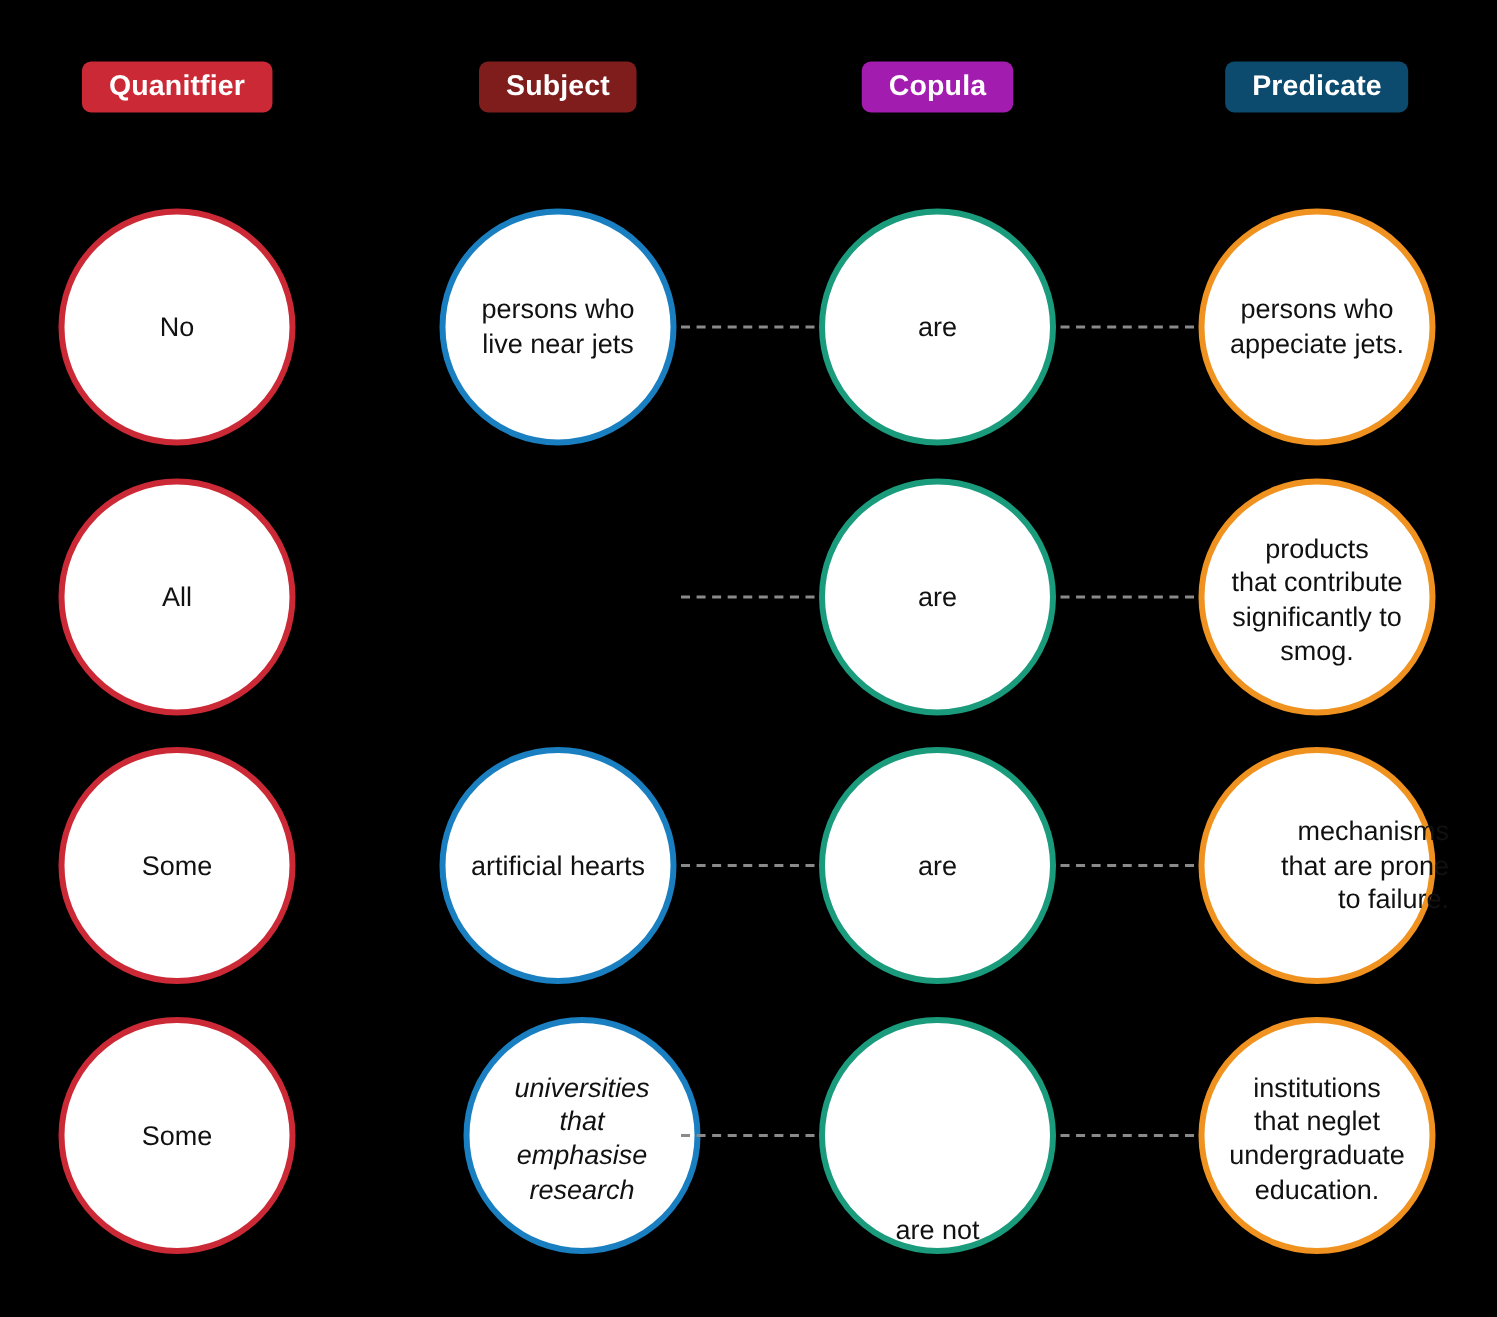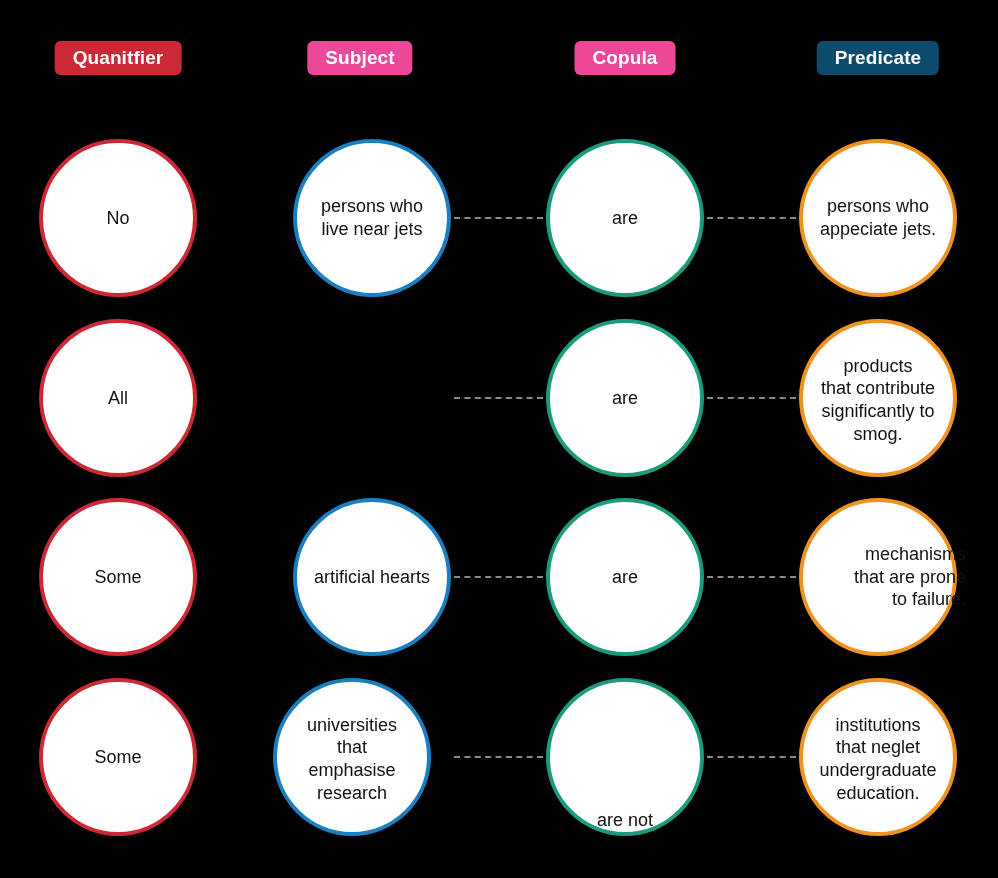--- a/index.html
+++ b/index.html
@@ -94,22 +94,22 @@
     transform: translateY(-50%);
   }
 </style>
 </head>
 <body>
 
 <div id="stage">
 
   <div class="header-row">
     <div class="col-header" style="left: 118px; background: rgb(204, 41, 54);">Quanitfier</div>
-    <div class="col-header" style="left: 360px; background: #ec4899;">Subject</div>
-    <div class="col-header" style="left: 625px; background: #ec4899;">Copula</div>
+    <div class="col-header" style="left: 372px; background: #7f1d1d;">Subject</div>
+    <div class="col-header" style="left: 625px; background: #a21caf;">Copula</div>
     <div class="col-header" style="left: 878px; background: #0c4a6e;">Predicate</div>
   </div>
 
   <div class="circle-layer">
       <div class="node center-text" style="left: 118px; top: 218px; border-color: rgb(204, 41, 54);">
         <div class="node-text">No</div>
       </div>
       <div class="node" style="left: 372px; top: 218px; border-color: rgb(26, 127, 193);">
         <div class="node-text" style="top: 52.32px;">persons who
 live near jets</div>
@@ -149,21 +149,21 @@
       <div class="node" style="left: 878px; top: 577px; border-color: rgb(240, 146, 31);">
         <div class="node-text" style="top: 40.98px; text-align: right;">mechanisms
 that are prone
 to failure.</div>
       </div>
       <div class="connector" style="left: 454px; width: 89px; top: 577px; border-top-color: rgb(138, 138, 138);"></div>
       <div class="connector" style="left: 707px; width: 89px; top: 577px; border-top-color: rgb(138, 138, 138);"></div>
       <div class="node center-text" style="left: 118px; top: 757px; border-color: rgb(204, 41, 54);">
         <div class="node-text">Some</div>
       </div>
-      <div class="node" style="left: 352px; top: 757px; border-color: rgb(26, 127, 193);">
+      <div class="node" style="left: 388px; top: 757px; border-color: rgb(26, 127, 193); font-style: italic;">
         <div class="node-text" style="top: 31.64px;">universities
 that
 emphasise
 research</div>
       </div>
       <div class="node center-text" style="left: 625px; top: 757px; border-color: rgb(26, 155, 124); align-items: flex-end;">
         <div class="node-text">are not</div>
       </div>
       <div class="node" style="left: 878px; top: 757px; border-color: rgb(240, 146, 31);">
         <div class="node-text" style="top: 31.64px;">institutions

